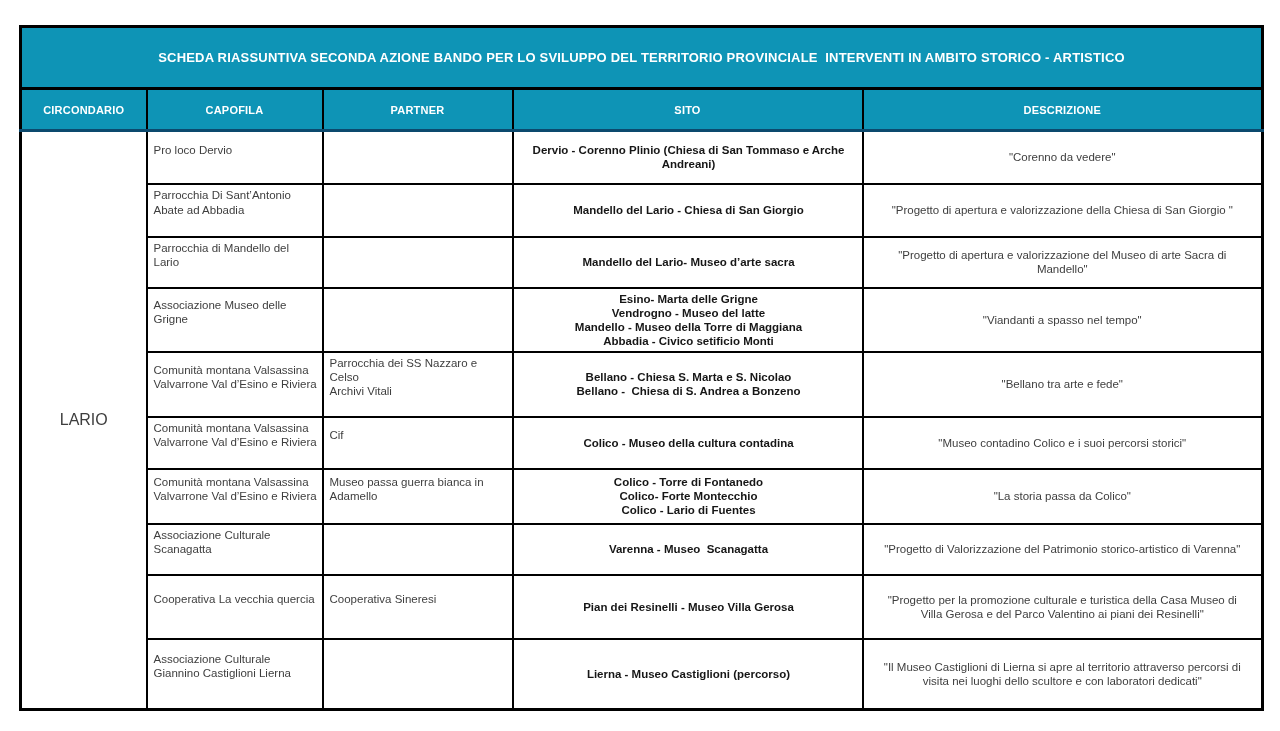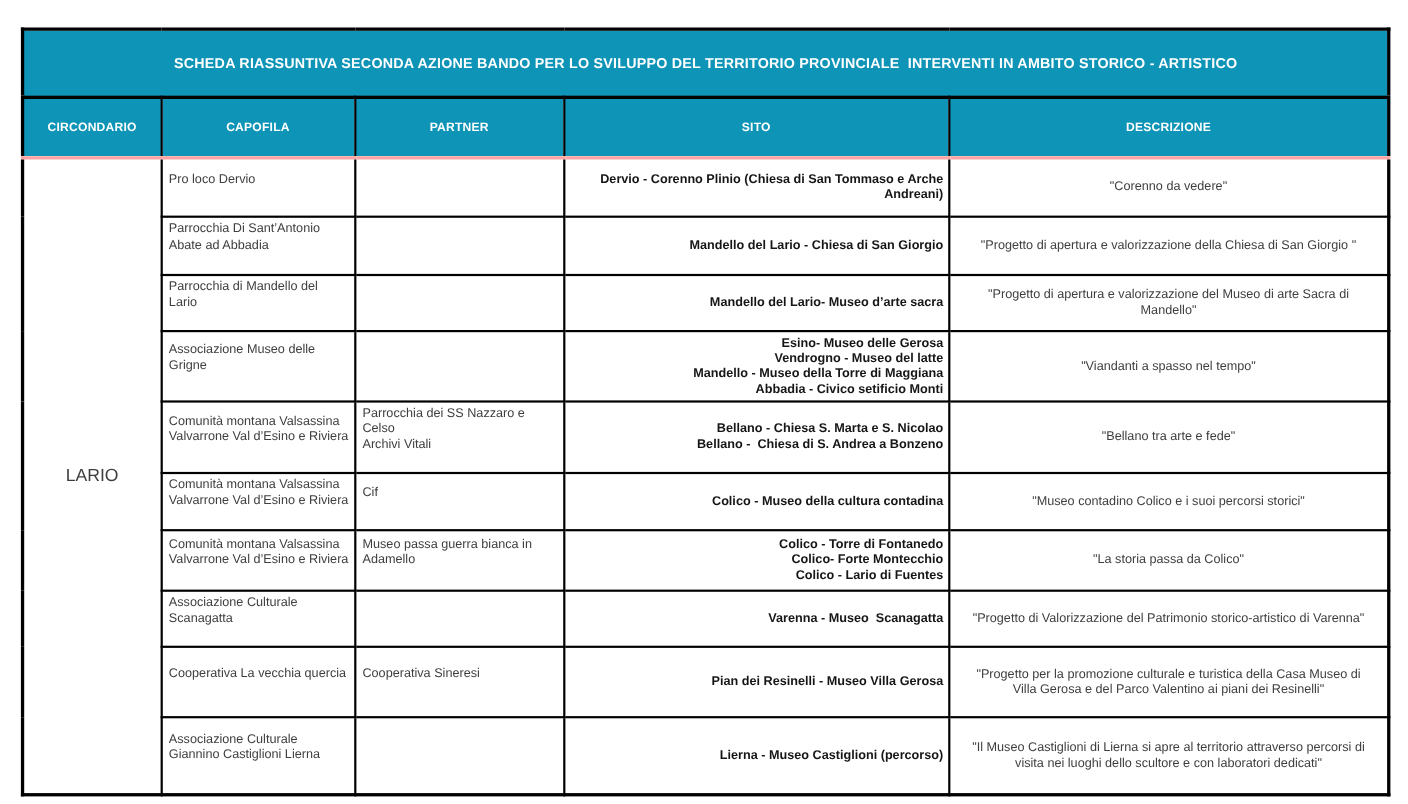--- a/index.html
+++ b/index.html
@@ -36,47 +36,47 @@
     font-size: 13px;
     font-weight: bold;
     text-align: center;
     white-space: pre-wrap;
     letter-spacing: 0.2px;
     padding: 10px 10px;
     border-bottom: 3px solid #000;
   }
   
   th.col-head {
-    height: 55px;
+    height: 42px;
     background: var(--teal, #0e94b6);
     color: #ffffff;
     font-size: 11px;
     font-weight: bold;
     text-align: center;
     letter-spacing: 0.2px;
     padding: 2px 12px;
-    border-bottom: 3px solid #fca5a5;
+    border-bottom: 3px solid #0c4a6e;
   }
   
   td {
     font-size: 11.5px;
     line-height: 1.22;
     color: #3e3e3e;
   }
   td.circ-cell {
     text-align: center;
     font-size: 16px;
     color: #3e3e3e;
   }
   td.capofila-cell, td.partner-cell {
     text-align: left;
     padding: 3px 4px 18px 6px;
   }
   td.sito-cell {
-    text-align: right;
+    text-align: center;
     font-weight: bold;
     color: #161616;
     padding: 3px 4px 3px 6px;
   }
   td.sito-cell div, td.partner-cell div {
     white-space: pre-wrap;
   }
   td.descrizione-cell {
     text-align: center;
     padding: 3px 12px;
@@ -141,21 +141,21 @@
           <td class="partner-cell"></td>
           <td class="sito-cell">
             <div>Mandello del Lario- Museo d’arte sacra</div>
           </td>
           <td class="descrizione-cell">"Progetto di apertura e valorizzazione del Museo di arte Sacra di Mandello"</td>
         </tr>
         <tr>
           <td class="capofila-cell">Associazione Museo delle Grigne</td>
           <td class="partner-cell"></td>
           <td class="sito-cell">
-            <div>Esino- Museo delle Gerosa</div>
+            <div>Esino- Marta delle Grigne</div>
             <div>Vendrogno - Museo del latte</div>
             <div>Mandello - Museo della Torre di Maggiana</div>
             <div>Abbadia - Civico setificio Monti</div>
           </td>
           <td class="descrizione-cell">"Viandanti a spasso nel tempo"</td>
         </tr>
         <tr>
           <td class="capofila-cell">Comunità montana Valsassina Valvarrone Val d’Esino e Riviera</td>
           <td class="partner-cell">
             <div>Parrocchia dei SS Nazzaro e Celso</div>

